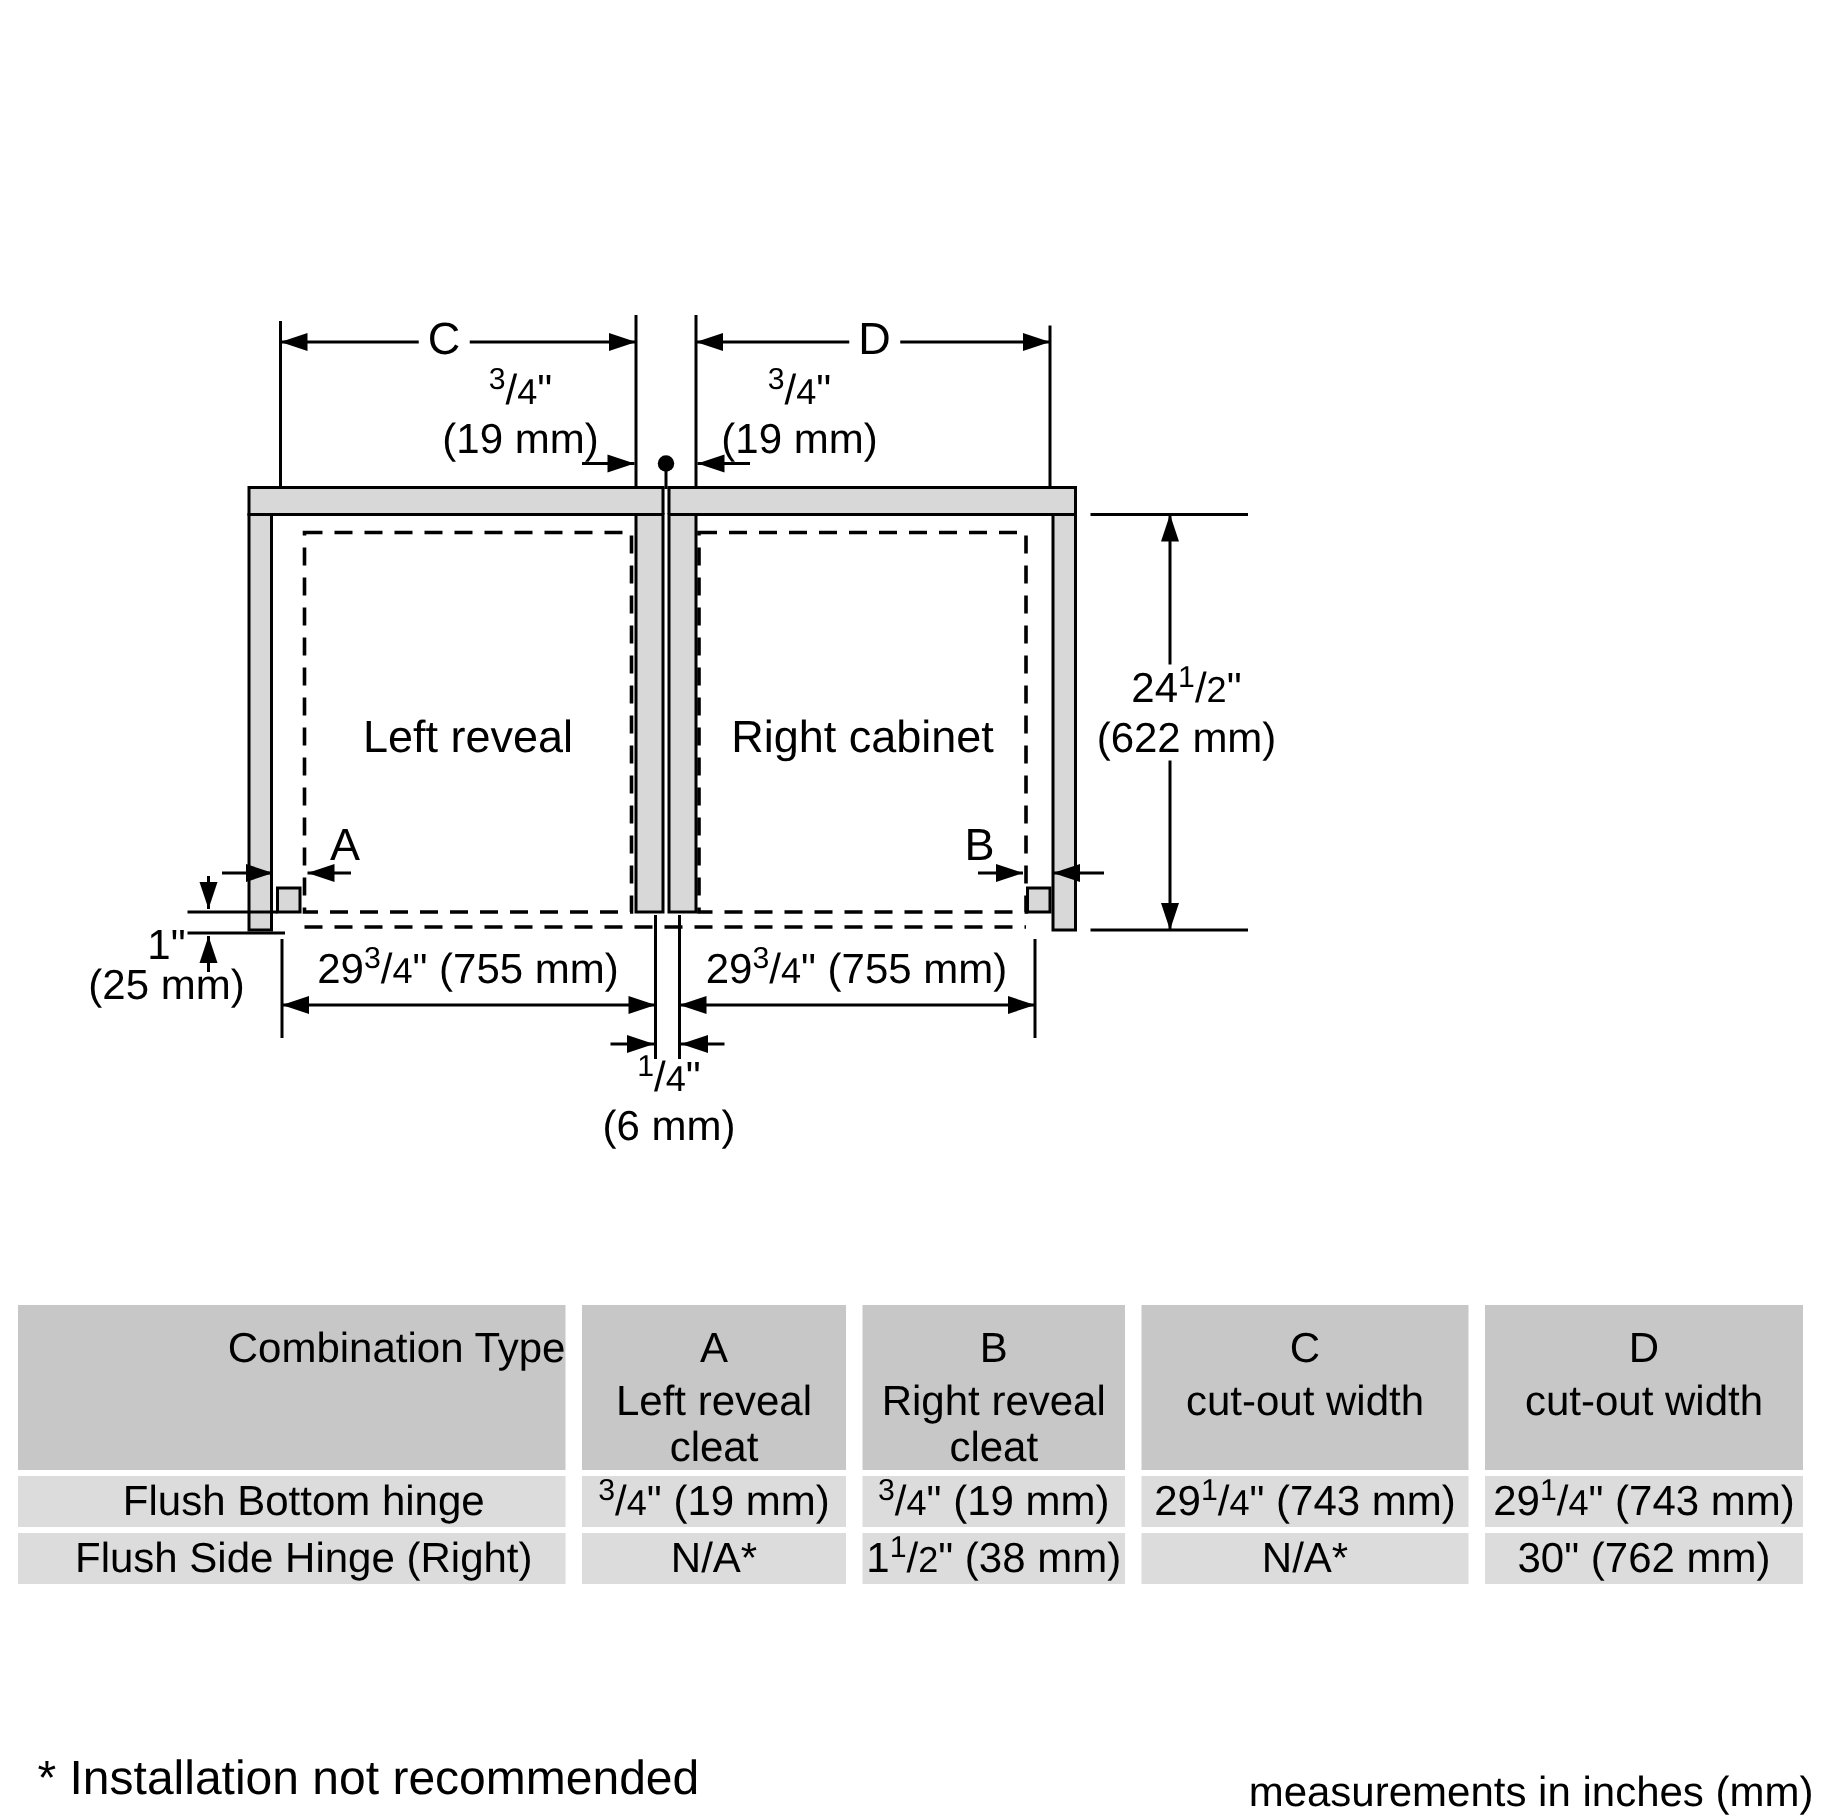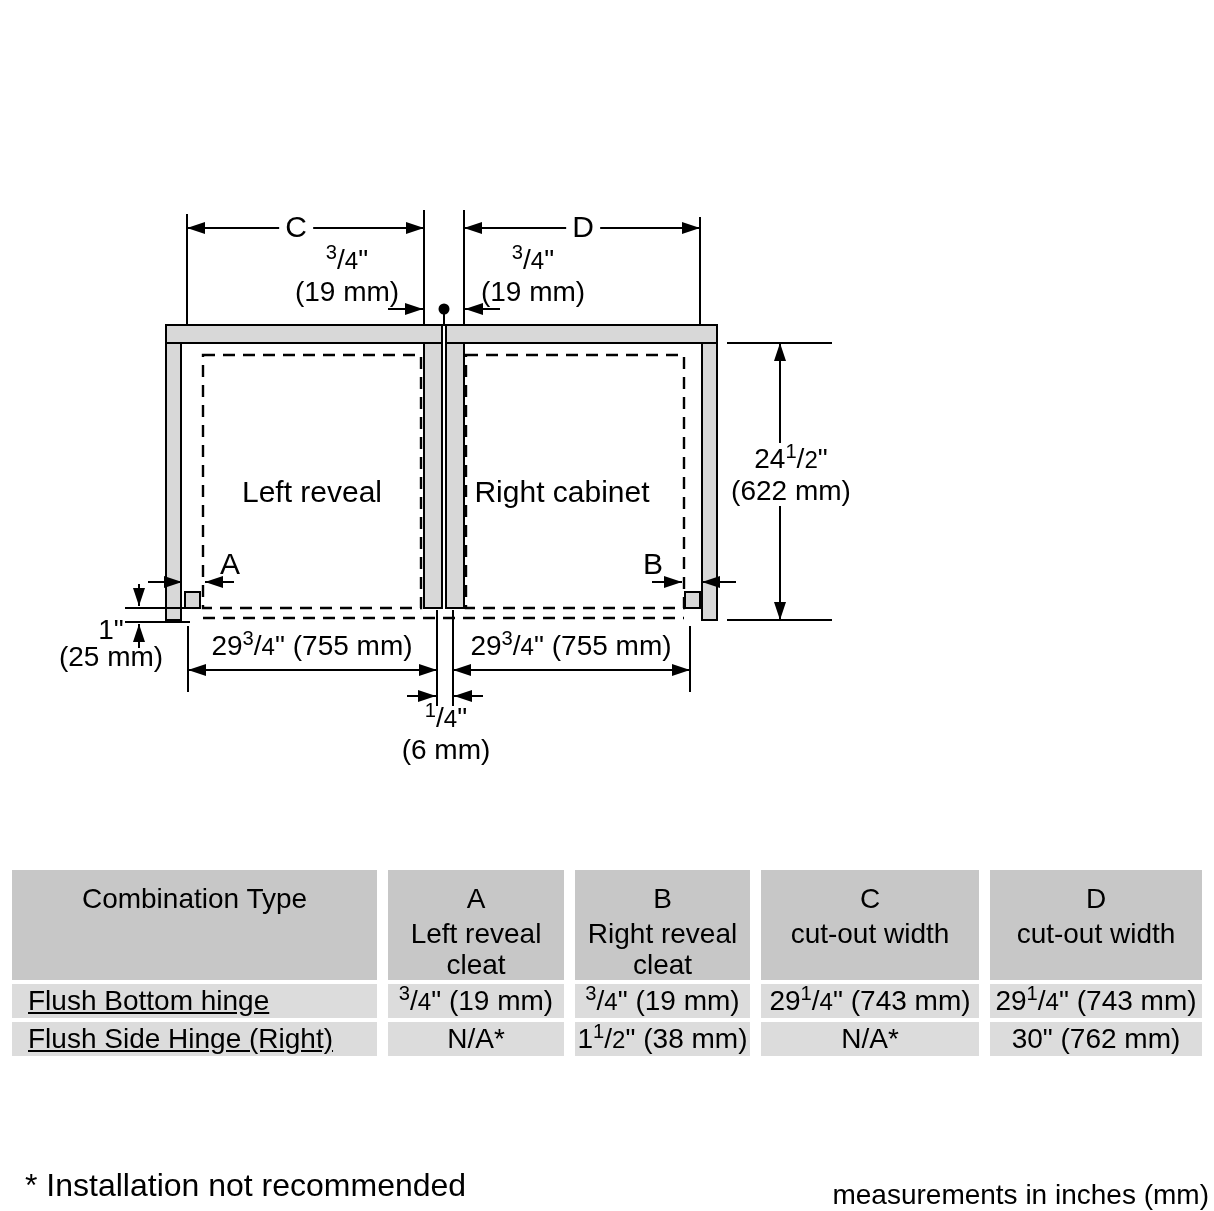--- a/index.html
+++ b/index.html
@@ -16,23 +16,23 @@
   .lbl.bg { background:#fff; padding:0 6px; }
   sup { font-size:72%; line-height:0; position:relative; top:-0.5em; vertical-align:baseline; }
   .dn { font-size:86%; }
 
   
   table.spec { position:absolute; left:1px; top:866px; width:1212px;
                border-collapse:separate; border-spacing:11px 4px; table-layout:fixed;
                font-size:28px; }
   table.spec th { background:#c7c7c7; height:110px; vertical-align:top; padding-top:14px;
                   text-align:center; font-weight:normal; }
-  table.spec th.c1 { text-align:center; }
+  table.spec th.c1 { text-align:right; }
   table.spec td { background:#dcdcdc; height:34px; text-align:center; vertical-align:middle; }
-  table.spec td.c1 { text-align:left; padding-left:16px;text-decoration:underline; }
+  table.spec td.c1 { text-align:center; padding-left:16px; }
   table.spec tbody tr.rowwhite td { background:#ffffff; }
   .hl { line-height:30px; }
   .hs { margin-top:4px; line-height:31px; }
 
   .footnote { position:absolute; left:25px; top:1167px; font-size:32px; }
   .units { position:absolute; right:5px; top:1179px; font-size:28px; }
 </style>
 </head>
 <body>
 
@@ -114,21 +114,21 @@
       <div><sup>3</sup>/<span class="dn">4</span>"</div>
       <div>(19 mm)</div>
     </div>
 
     <div class="lbl bg" style="left:791px; top:443px;">
       <div>24<sup>1</sup>/<span class="dn">2</span>"</div>
       <div>(622 mm)</div>
     </div>
 
     <div class="lbl big" style="left:312px; top:476px;">Left reveal</div>
-    <div class="lbl big" style="left:562px; top:476px;">Right cabinet</div>
+    <div class="lbl big" style="left:575px; top:476px;">Right cabinet</div>
 
     <div class="lbl big" style="left:230px; top:548px;">A</div>
     <div class="lbl big" style="left:653px; top:548px;">B</div>
 
     <div class="lbl" style="left:111px; top:616px; line-height:27px;">
       <div>1"</div>
       <div>(25 mm)</div>
     </div>
 
     <div class="lbl" style="left:312px; top:630px;">29<sup>3</sup>/<span class="dn">4</span>" (755 mm)</div>

